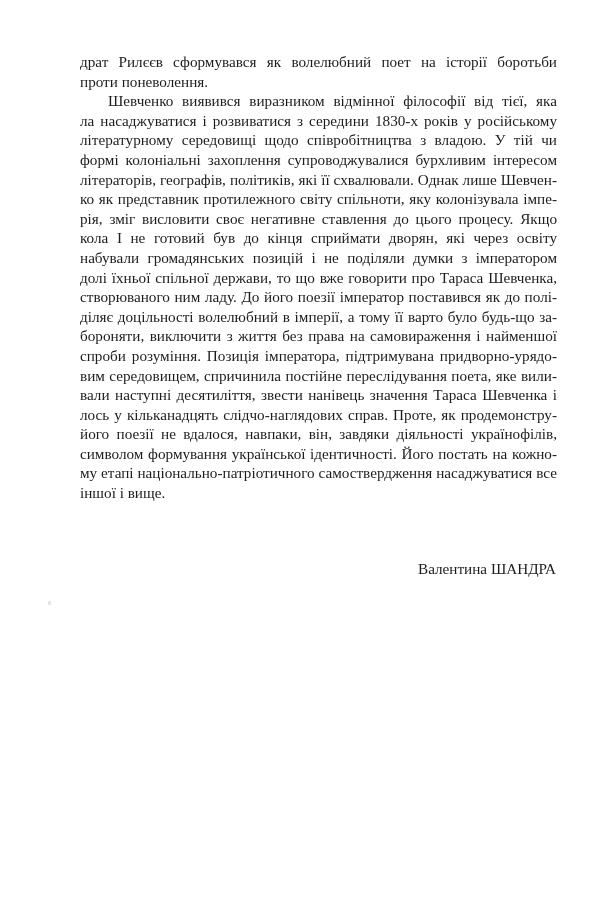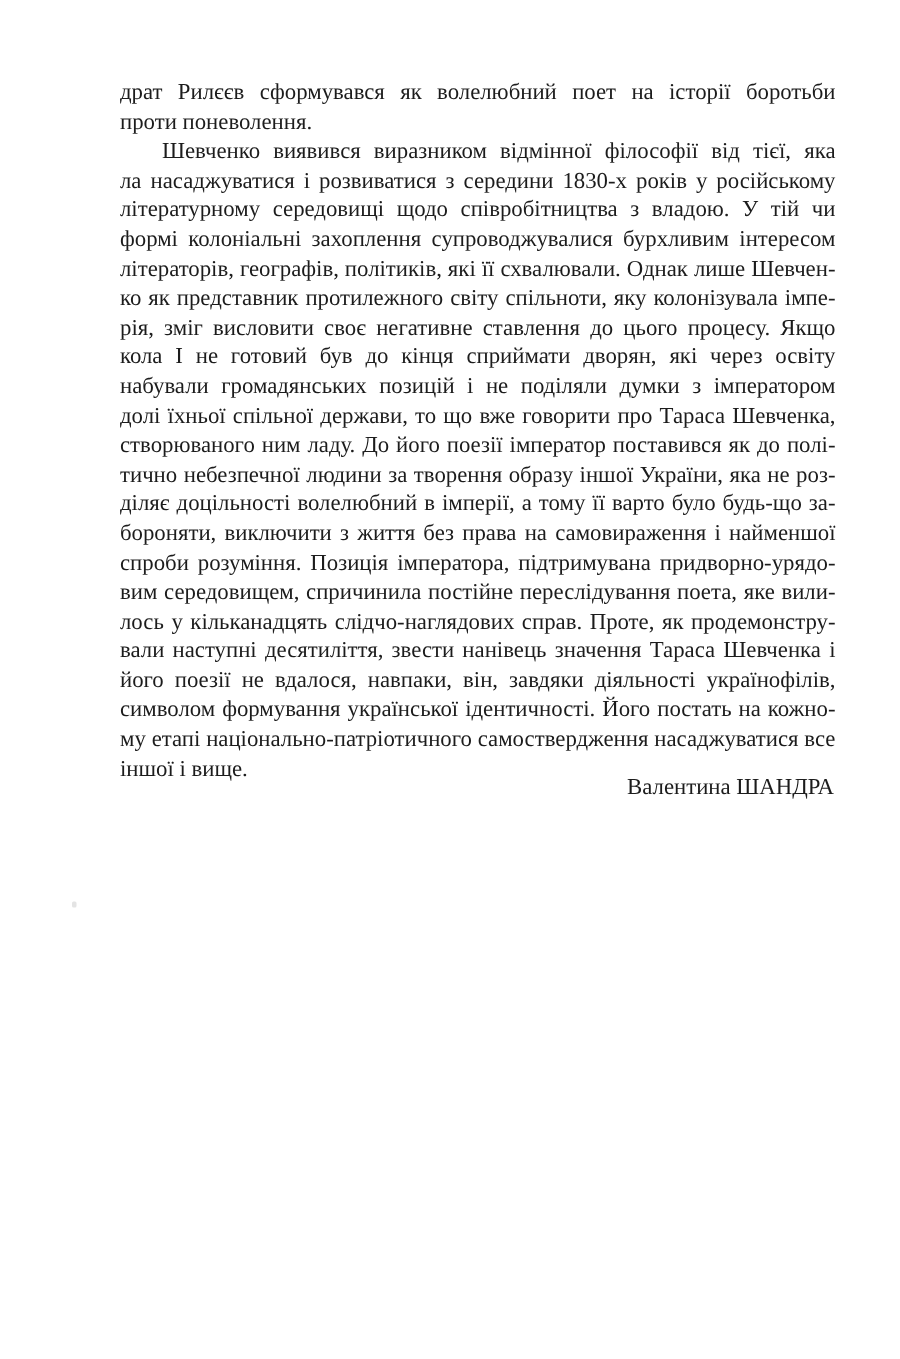--- a/index.html
+++ b/index.html
@@ -33,21 +33,21 @@
       text-align-last: justify;
       white-space: normal;
       overflow: hidden;
     }
     .line.indent {
       padding-left: 28px;
     }
     .signature {
       position: absolute;
       right: 44px;
-      top: 515px;
+      top: 559px;
       font-size: 15.2px;
       line-height: 19.6px;
       white-space: nowrap;
     }
     .speck {
       position: absolute;
       left: 48px;
       top: 601px;
       width: 3px;
       height: 4px;
@@ -66,27 +66,26 @@
   <span class="line justify">ла насаджуватися і розвиватися з середини 1830-х років у російському</span>
   <span class="line justify">літературному середовищі щодо співробітництва з владою. У тій чи іншій</span>
   <span class="line justify">формі колоніальні захоплення супроводжувалися бурхливим інтересом</span>
   <span class="line justify">літераторів, географів, політиків, які її схвалювали. Однак лише Шевчен-</span>
   <span class="line justify">ко як представник протилежного світу спільноти, яку колонізувала імпе-</span>
   <span class="line justify">рія, зміг висловити своє негативне ставлення до цього процесу. Якщо Ми-</span>
   <span class="line justify">кола І не готовий був до кінця сприймати дворян, які через освіту</span>
   <span class="line justify">набували громадянських позицій і не поділяли думки з імператором щодо</span>
   <span class="line justify">долі їхньої спільної держави, то що вже говорити про Тараса Шевченка,</span>
   <span class="line justify">створюваного ним ладу. До його поезії імператор поставився як до полі-</span>
-  <span class="line justify">тично небезпечної людини за творення образу іншої України, яка не роз-</span>
   <span class="line justify">діляє доцільності волелюбний в імперії, а тому її варто було будь-що за-</span>
   <span class="line justify">бороняти, виключити з життя без права на самовираження і найменшої</span>
   <span class="line justify">спроби розуміння. Позиція імператора, підтримувана придворно-урядо-</span>
   <span class="line justify">вим середовищем, спричинила постійне переслідування поета, яке вили-</span>
+  <span class="line justify">вали наступні десятиліття, звести нанівець значення Тараса Шевченка і</span>
   <span class="line justify">лось у кільканадцять слідчо-наглядових справ. Проте, як продемонстру-</span>
-  <span class="line justify">вали наступні десятиліття, звести нанівець значення Тараса Шевченка і</span>
   <span class="line justify">його поезії не вдалося, навпаки, він, завдяки діяльності українофілів, став</span>
   <span class="line justify">символом формування української ідентичності. Його постать на кожно-</span>
   <span class="line justify">му етапі національно-патріотичного самоствердження насаджуватися все</span>
   <span class="line">іншої і вище.</span>
 </div>
 
 <div class="signature">Валентина ШАНДРА</div>
 
 <div class="speck"></div>
 

